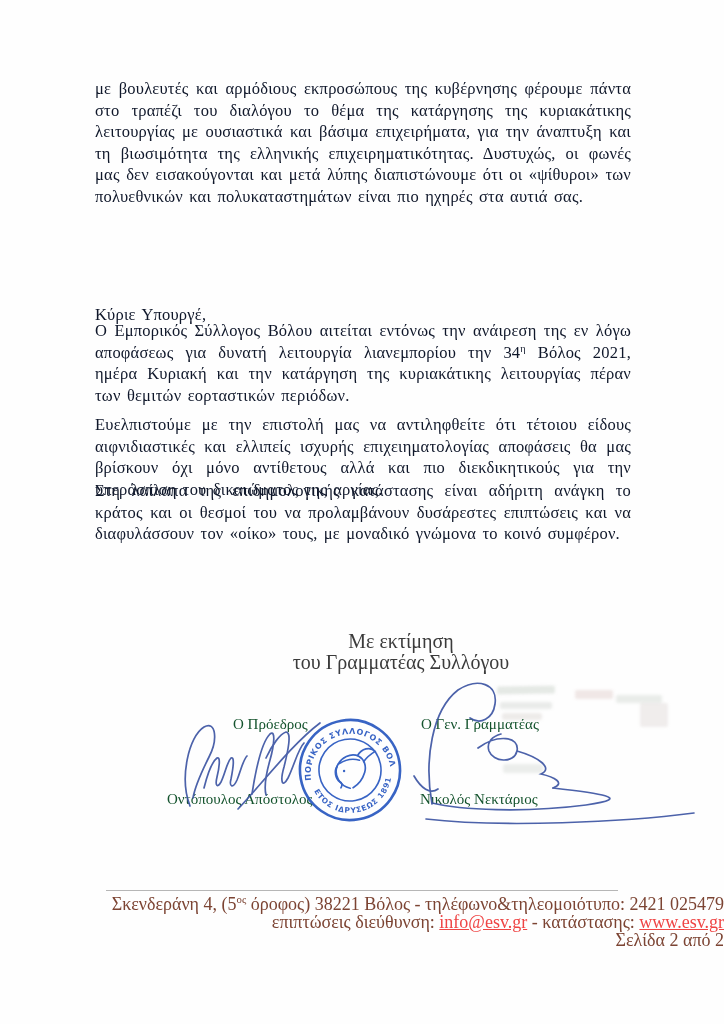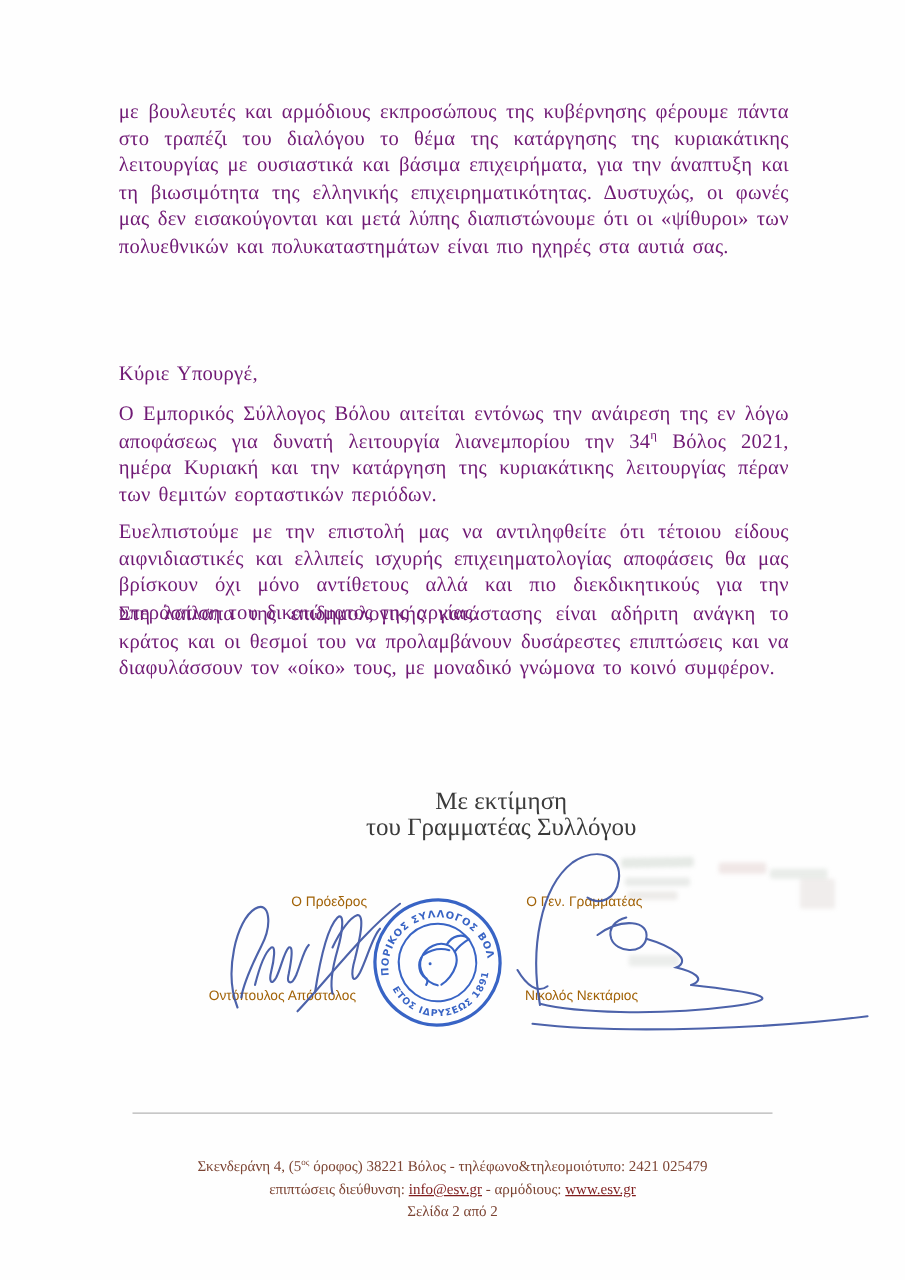--- a/index.html
+++ b/index.html
@@ -12,68 +12,67 @@
     color:#3b3b3b;
   }
   .bodytext{
     position:absolute;
     left:95px;width:536px;
     font-size:16.5px;
     line-height:21.6px;
     text-align:justify;
     letter-spacing:0.2px;
     word-spacing:2px;
-    color:#701a75;
+    color:#0f172a;
   }
   .bodytext sup{font-size:0.62em;vertical-align:super;line-height:0;}
   .salutation{text-align:left;}
   .closing{
     position:absolute;left:0;width:724px;
     text-align:center;
     font-size:20px;line-height:21px;
     color:#3b3b3b;
     margin-left:39px;
   }
   .sig-label{
     position:absolute;
-    font-family:Liberation Sans, sans-serif;
-    font-size:11px;
-    color:#a16207;
+    font-family:Liberation Serif, serif;
+    font-size:15px;
+    color:#14532d;
     white-space:nowrap;
   }
   .sig-svg{position:absolute;}
   .smudge{
     position:absolute;
     filter:blur(1.6px);
     border-radius:2px;
     pointer-events:none;
   }
   .footer{
     position:absolute;left:0;width:724px;
-    text-align:center;
-    font-size:12px;line-height:18px;
+    text-align:right;
+    font-size:18px;line-height:18px;
     color:#7c4433;
-    margin-top:29px;
   }
   .footer sup{font-size:0.6em;vertical-align:super;line-height:0;}
-  .footer a{color:#7f1d1d;text-decoration:underline;}
+  .footer a{color:#ef4444;text-decoration:underline;}
   .footer-rule{
     position:absolute;left:106px;top:890px;
     width:512px;height:1px;
     background:#8f8f8f;opacity:0.65;
   }
 </style>
 </head>
 <body>
 
 <div class="page">
 
   <div class="bodytext" style="top:78px;">με βουλευτές και αρμόδιους εκπροσώπους της κυβέρνησης φέρουμε πάντα στο τραπέζι του διαλόγου το θέμα της κατάργησης της κυριακάτικης λειτουργίας με ουσιαστικά και βάσιμα επιχειρήματα, για την άναπτυξη και τη βιωσιμότητα της ελληνικής επιχειρηματικότητας. Δυστυχώς, οι φωνές μας δεν εισακούγονται και μετά λύπης διαπιστώνουμε ότι οι «ψίθυροι» των πολυεθνικών και πολυκαταστημάτων είναι πιο ηχηρές στα αυτιά σας.</div>
 
-  <div class="bodytext salutation" style="top:288px;">Κύριε Υπουργέ,</div>
+  <div class="bodytext salutation" style="top:304px;">Κύριε Υπουργέ,</div>
 
   <div class="bodytext" style="top:320px;"><span>Ο Εμπορικός Σύλλογος Βόλου αιτείται εντόνως την ανάιρεση της εν λόγω αποφάσεως για δυνατή λειτουργία λιανεμπορίου την 34</span><sup>η</sup><span> Βόλος 2021, ημέρα Κυριακή και την κατάργηση της κυριακάτικης λειτουργίας πέραν των θεμιτών εορταστικών περιόδων.</span></div>
 
   <div class="bodytext" style="top:414px;">Ευελπιστούμε με την επιστολή μας να αντιληφθείτε ότι τέτοιου είδους αιφνιδιαστικές και ελλιπείς ισχυρής επιχειηματολογίας αποφάσεις θα μας βρίσκουν όχι μόνο αντίθετους αλλά και πιο διεκδικητικούς για την υπεράσπιση του δικαιώματος της αργίας.</div>
 
   <div class="bodytext" style="top:480px;">Στη λαίλαπα της επιδημολογικής κατάστασης είναι αδήριτη ανάγκη το κράτος και οι θεσμοί του να προλαμβάνουν δυσάρεστες επιπτώσεις και να διαφυλάσσουν τον «οίκο» τους, με μοναδικό γνώμονα το κοινό συμφέρον.</div>
 
   <div class="closing" style="top:631px;">
     <div>Με εκτίμηση</div>
     <div>του Γραμματέας Συλλόγου</div>
@@ -132,16 +131,16 @@
         <path d="M 10,-13 C 15,-19 24,-20 28,-14 C 23,-12 18,-9 15,-6"></path>
         <path d="M -12,-6 C -16,-2 -16,6 -12,10 C -10,11 -10,14 -12,16"></path>
         <path d="M -10,-8 C -3,-11 5,-11 11,-8"></path>
         <circle cx="-6" cy="0" r="1.2" fill="#2857c0" stroke="none"></circle>
       </g>
     </g>
   </svg>
 
   <div class="footer-rule"></div>
   <div class="footer" style="top:895px;"><span>Σκενδεράνη 4, (5</span><sup>ος</sup><span> όροφος) 38221 Βόλος - τηλέφωνο&amp;τηλεομοιότυπο: 2421 025479</span></div>
-  <div class="footer" style="top:913px;"><span>επιπτώσεις διεύθυνση: </span><a href="#">info@esv.gr</a><span> - αρμόδιους: </span><a href="#">www.esv.gr</a></div>
+  <div class="footer" style="top:913px;"><span>επιπτώσεις διεύθυνση: </span><a href="#">info@esv.gr</a><span> - κατάστασης: </span><a href="#">www.esv.gr</a></div>
   <div class="footer" style="top:931px;">Σελίδα 2 από 2</div>
 
 </div>
 
 </body></html>

